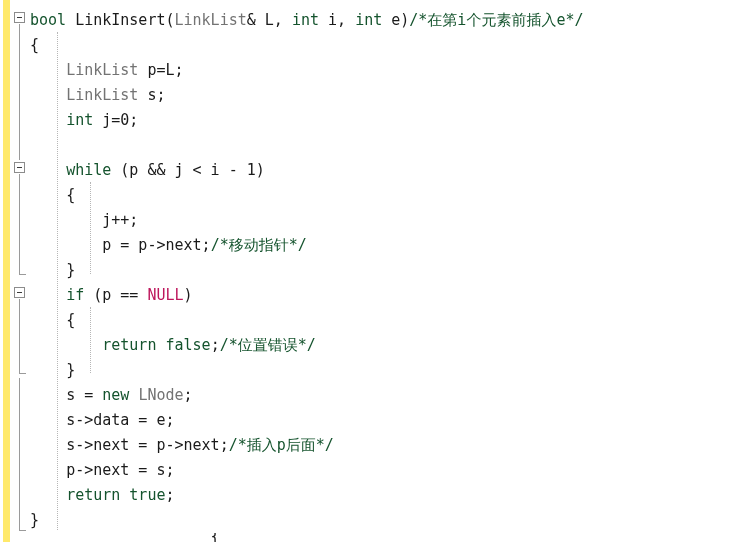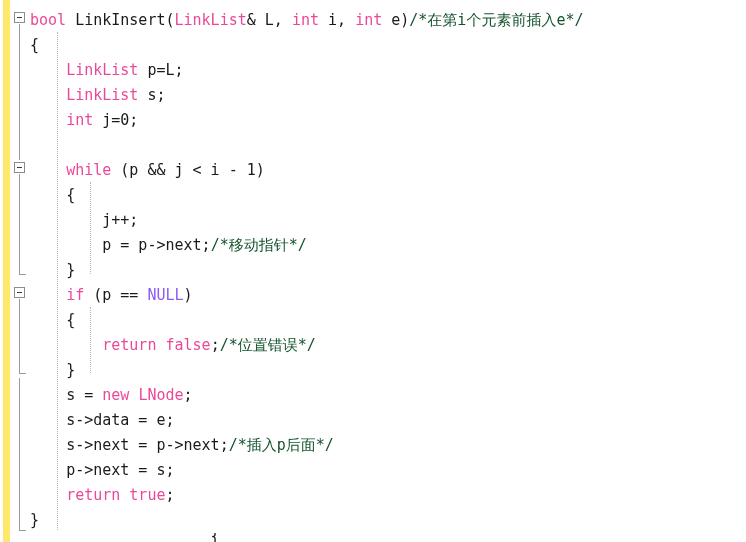--- a/index.html
+++ b/index.html
@@ -118,23 +118,23 @@
     position: relative;
   }
   .partial-bottom .clip {
     position: absolute;
     left: 0;
     top: -5px;
     line-height: 17px;
   }
 
   
-  .kw       { color: #ec4899; }   
-  .type     { color: #ec4899; }   
-  .macro    { color: #8b5cf6; }   
+  .kw       { color: #14532d; }   
+  .type     { color: #737373; }   
+  .macro    { color: #be185d; }   
   .cmt      { color: #14532d; }    comments */
   .plain    { color: #1a1a1a; }
   .brace    { color: #1a1a1a; }
 </style>
 </head>
 <body>
 
 <div id="editor">
 
   <div class="change-bar"></div>

